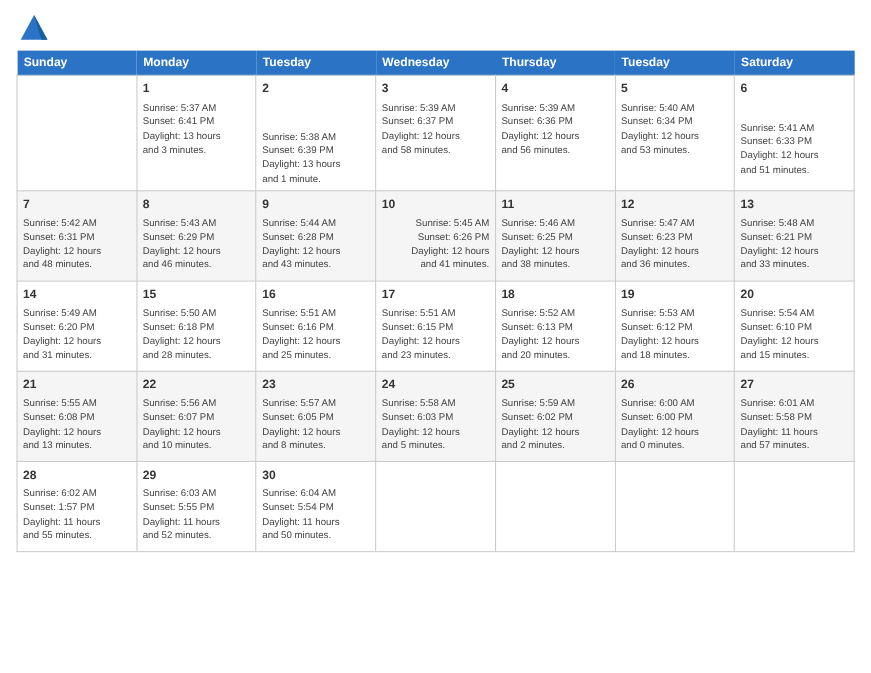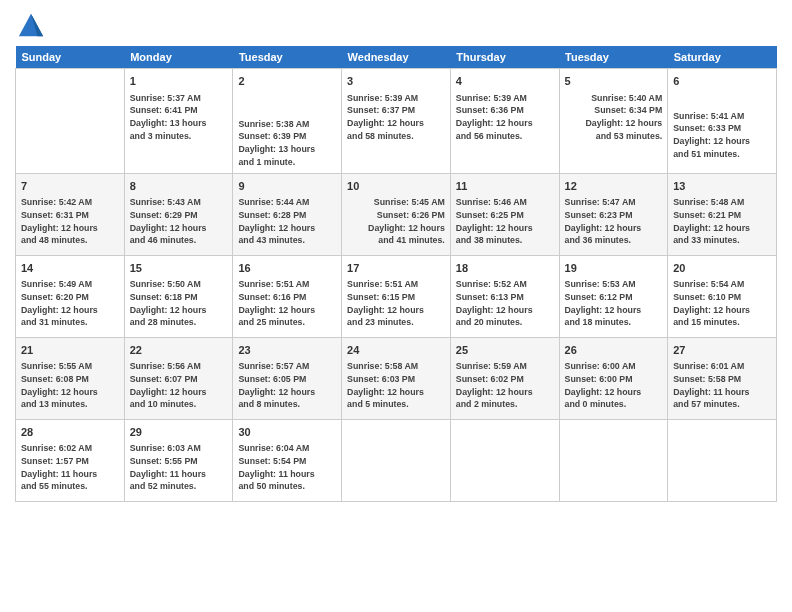--- a/index.html
+++ b/index.html
@@ -82,21 +82,20 @@
     .day-num {
       font-weight: bold;
       font-size: 11px;
       display: block;
       margin-bottom: 2px;
     }
     .cell-content {
       font-size: 8.8px;
       line-height: 1.45;
       color: #444;
-      font-weight: bold;
     }
   </style>
 </head>
 <body>
 
 <div class="page">
   <div class="header">
     <div class="logo">
       <div>
         <div style="display:flex; align-items:center;">
@@ -154,21 +153,21 @@
           </td>
           <td>
             <span class="day-num">4</span>
             <div class="cell-content" style="white-space: pre-line;">Sunrise: 5:39 AM
 Sunset: 6:36 PM
 Daylight: 12 hours
 and 56 minutes.</div>
           </td>
           <td>
             <span class="day-num">5</span>
-            <div class="cell-content" style="white-space: pre-line; text-align: right;">Sunrise: 5:40 AM
+            <div class="cell-content" style="white-space: pre-line;">Sunrise: 5:40 AM
 Sunset: 6:34 PM
 Daylight: 12 hours
 and 53 minutes.</div>
           </td>
           <td>
             <span class="day-num">6</span>
             <div class="cell-content" style="white-space: pre-line; margin-top: 20px;">Sunrise: 5:41 AM
 Sunset: 6:33 PM
 Daylight: 12 hours
 and 51 minutes.</div>

